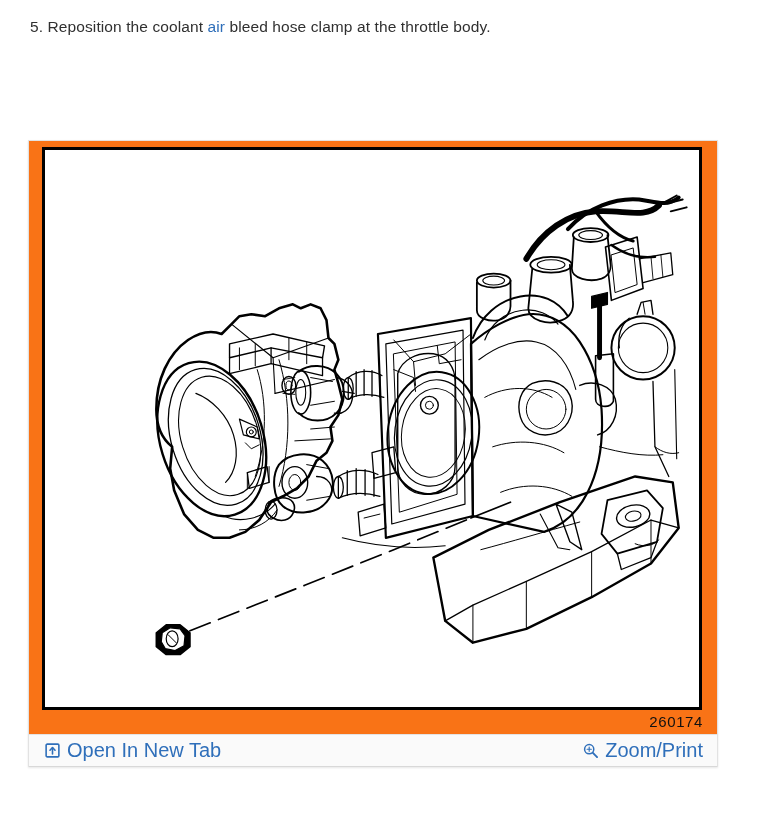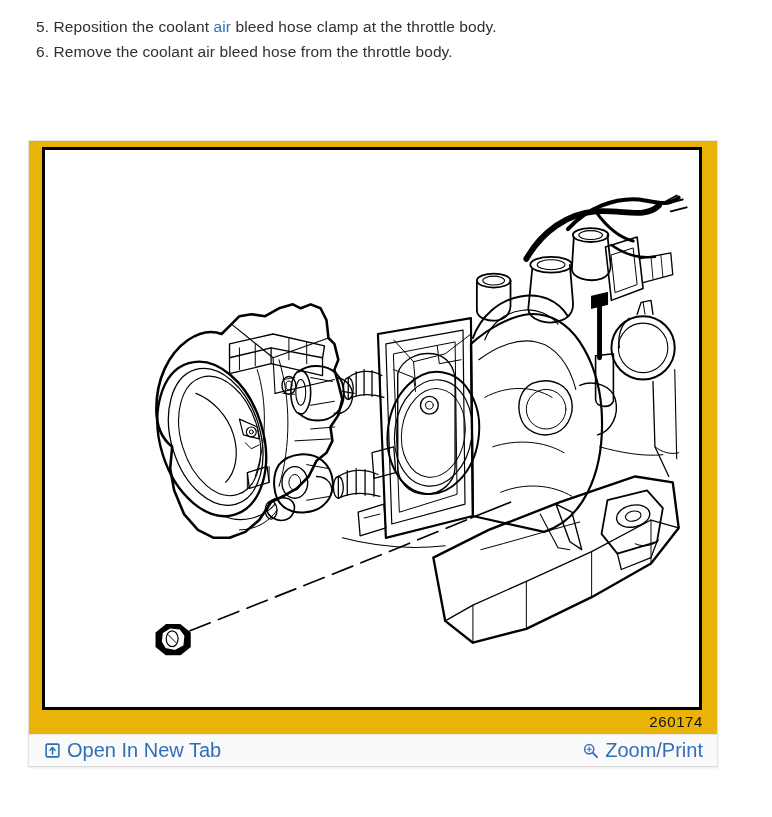--- a/index.html
+++ b/index.html
@@ -16,21 +16,20 @@
     -webkit-font-smoothing: antialiased;
     overflow: hidden;
   }
 
   
   #steps {
     position: absolute;
     left: 30px;
     top: 14px;
     width: 700px;
-    margin-left: 6px;
   }
   .step-line {
     font-size: 15.5px;
     line-height: 25px;
     color: #303030;
     white-space: nowrap;
     letter-spacing: 0.1px;
   }
   .step-num {
     color: #303030;
@@ -44,21 +43,21 @@
     cursor: pointer;
   }
 
   
   #figure-panel {
     position: absolute;
     left: 28px;
     top: 140px;
     width: 690px;
     height: 627px;
-    background: #eab308;
+    background: #f97316;
     border: 1px solid #e2e2e2;
     border-bottom: none;
     box-sizing: border-box;
     box-shadow: 0 1px 2px rgba(0,0,0,0.10);
   }
   #figure-frame {
     position: absolute;
     left: 13px;
     top: 6px;
     width: 660px;
@@ -126,23 +125,20 @@
 </style>
 </head>
 <body>
 
 <div id="steps">
 
   <div class="step-line">
     <span class="step-num">5.</span><span class="step-text"> Reposition the coolant </span><a class="inline-link" href="#">air</a><span class="step-text"> bleed hose clamp at the throttle body.</span>
   </div>
 
-  <div class="step-line">
-    <span class="step-num">6.</span><span class="step-text"> Remove the coolant air bleed hose from the throttle body.</span>
-  </div>
 
 </div>
 
 <div id="figure-panel">
 
   <div id="figure-frame">
     <div id="figure-svg-holder">
       <svg viewBox="0 0 660 563" preserveAspectRatio="xMidYMid meet" xmlns="http://www.w3.org/2000/svg">
         <g fill="none" stroke="#000000" stroke-width="1.5" stroke-linejoin="round" stroke-linecap="round">
 

